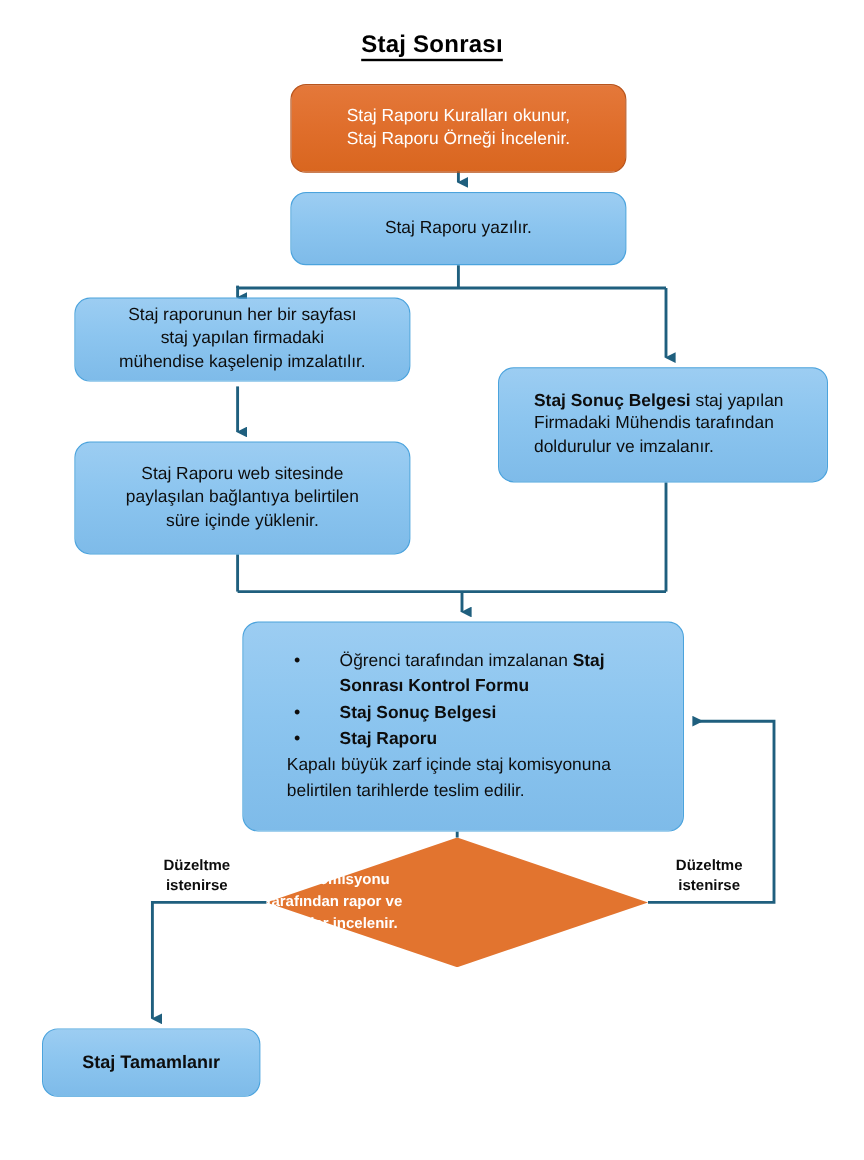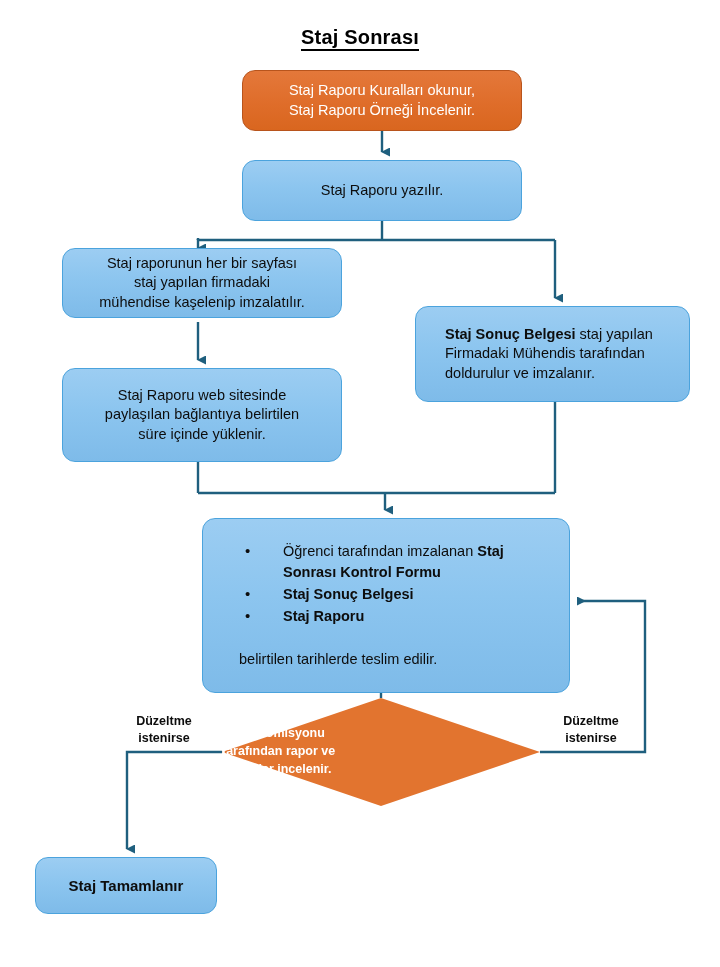--- a/index.html
+++ b/index.html
@@ -64,21 +64,21 @@
     color: #000000;
     letter-spacing: 0.2px;
     z-index: 3;
   }
   #title .t-inner {
     border-bottom: 2px solid #000000;
     padding-bottom: 1px;
   }
 
   
-  #node-rules   { left: 242px; top: 70px;  width: 280px; height: 61px; }
+  #node-rules   { left: 242px; top: 70px;  width: 280px; height: 74px; }
   #node-write   { left: 242px; top: 160px; width: 280px; height: 61px; }
   #node-stamp   { left: 62px;  top: 248px; width: 280px; height: 70px; }
   #node-upload  { left: 62px;  top: 368px; width: 280px; height: 94px; }
   #node-result  { left: 415px; top: 306px; width: 275px; height: 96px;
                   justify-content: flex-start; text-align: left; }
   #node-result .body { padding: 0 29px; }
   #node-docs    { left: 202px; top: 518px; width: 368px; height: 175px;
                   justify-content: flex-start; text-align: left; padding-left: 20px; }
   #node-docs .body { padding: 0 14px 0 16px; width: 100%; }
   #node-done    { left: 35px;  top: 857px; width: 182px; height: 57px;
@@ -234,21 +234,21 @@
   </div>
 
   <div class="node rounded blue" id="node-docs">
     <div class="body">
       <ul class="bullets">
         <li><span>Öğrenci tarafından imzalanan </span><b class="bold">Staj Sonrası Kontrol Formu</b></li>
         <li><span></span><b class="bold">Staj Sonuç Belgesi</b></li>
         <li><span></span><b class="bold">Staj Raporu</b></li>
       </ul>
       <div class="tail">
-        <br>
+        <span>Kapalı büyük  zarf içinde staj komisyonuna</span><br>
         <span>belirtilen tarihlerde teslim edilir.</span>
       </div>
     </div>
   </div>
 
   <div id="node-decision">
     <div class="dia-shape"></div>
     <div class="dia-text">
       <div>
         <span>Staj komisyonu</span><br>

